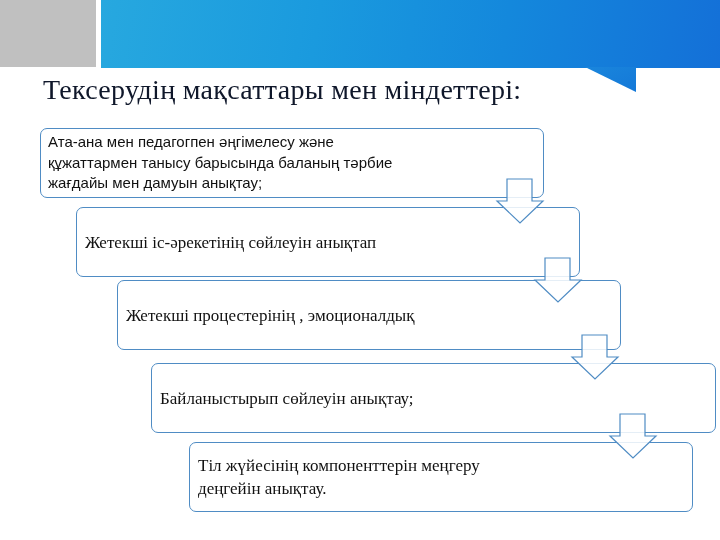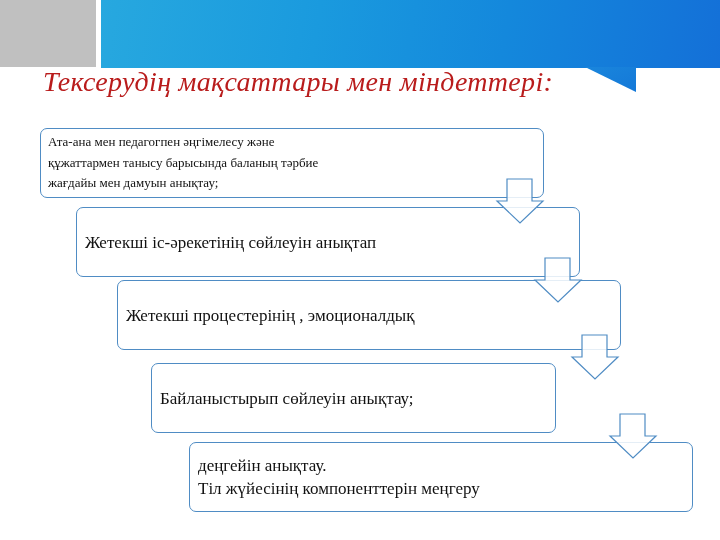--- a/index.html
+++ b/index.html
@@ -28,59 +28,58 @@
     }
     .band-tail {
       position: absolute;
       left: 0; top: 0;
       width: 720px; height: 100px;
       pointer-events: none;
     }
     .title {
       position: absolute;
       left: 43px;
-      top: 66px;
+      top: 74px;
       font-family: "Liberation Serif", serif;
-      font-style: italic;
       font-size: 28px;
-      color: #b91c1c;
+      color: #0f172a;
       white-space: nowrap;
       letter-spacing: 0.3px;
     }
     .flow-box {
       position: absolute;
       box-sizing: border-box;
       width: 504px;
       height: 70px;
       border: 1.5px solid #4f8cc4;
       border-radius: 7px;
       background: #ffffff;
       color: #111111;
       display: flex;
       align-items: center;
     }
     .flow-box .box-text {
       padding-left: 8px;
       padding-right: 60px;
     }
     .box-1 .box-text {
-      font-family: Liberation Serif, serif;
-      font-size: 13px;
+      font-family: Liberation Sans, sans-serif;
+      font-size: 15px;
       line-height: 20.5px;
       padding-left: 7px;
     }
     .box-serif .box-text {
       font-family: "Liberation Serif", serif;
       font-size: 17px;
       line-height: 23px;
     }
     .box-1 { left: 40px;  top: 128px; }
     .box-2 { left: 76px;  top: 207px; }
     .box-3 { left: 117px; top: 280px; }
-    .box-4 { left: 151px; top: 363px; width: 405px; }
+    .box-4 { left: 151px; top: 363px; width: 565px; }
     .box-5 { left: 189px; top: 442px; }
 
     .arrow {
       position: absolute;
       width: 48px;
       height: 46px;
       overflow: visible;
     }
     .arrow-1 { left: 496px; top: 178px; }
     .arrow-2 { left: 534px; top: 257px; }
@@ -125,22 +124,22 @@
 </div>
 
 <div class="flow-box box-serif box-4">
   <div class="box-text">
     <div>Байланыстырып сөйлеуін анықтау;</div>
   </div>
 </div>
 
 <div class="flow-box box-serif box-5">
   <div class="box-text">
+    <div>Тіл жүйесінің компоненттерін меңгеру</div>
     <div>деңгейін анықтау.</div>
-    <div>Тіл жүйесінің компоненттерін меңгеру</div>
   </div>
 </div>
 
 <svg class="arrow arrow-1" viewBox="0 0 48 46" width="48" height="46">
   <polygon points="11,1 36,1 36,23 47,23 24,45 1,23 11,23" fill="#ffffff" fill-opacity="0.85" stroke="#4f8cc4" stroke-width="1.2"></polygon>
 </svg>
 <svg class="arrow arrow-2" viewBox="0 0 48 46" width="48" height="46">
   <polygon points="11,1 36,1 36,23 47,23 24,45 1,23 11,23" fill="#ffffff" fill-opacity="0.85" stroke="#4f8cc4" stroke-width="1.2"></polygon>
 </svg>
 <svg class="arrow arrow-3" viewBox="0 0 48 46" width="48" height="46">

